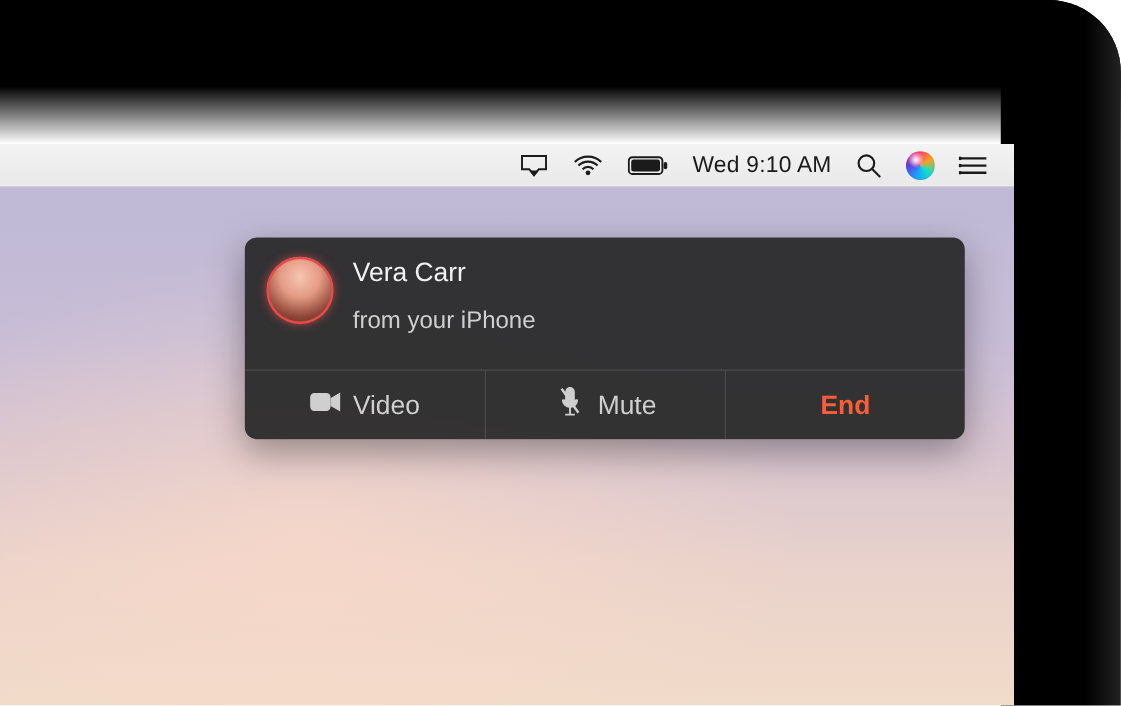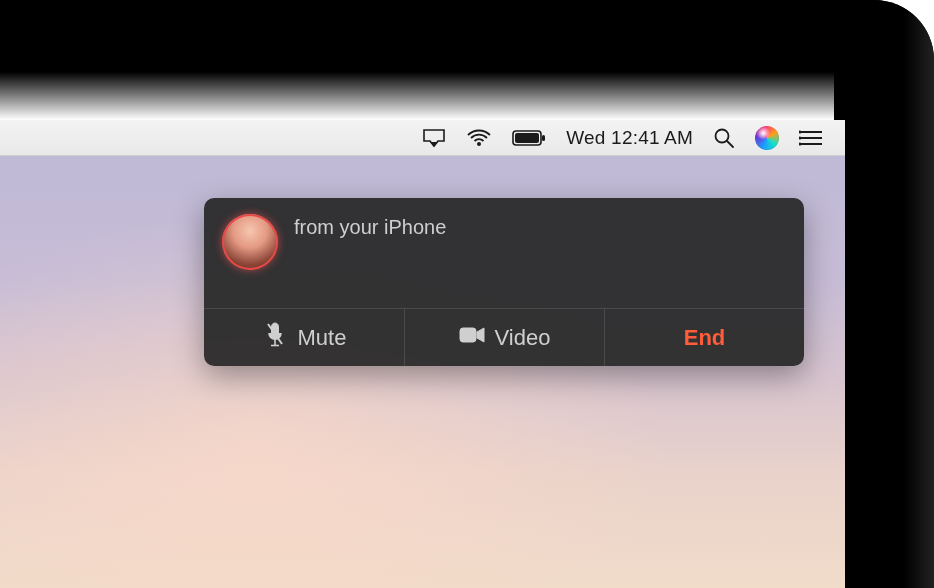--- a/index.html
+++ b/index.html
@@ -53,21 +53,21 @@
       color:#ddd;
     }
     .notif .body{ display:flex; gap:16px; padding:16px 18px 14px; align-items:flex-start; }
     .avatar{
       width:56px;height:56px;border-radius:50%;
       background:
         radial-gradient(circle at 50% 30%,#f6c6b0 0%,#e49a84 35%,#8b4536 70%,#5a2a20 100%);
       box-shadow:0 0 0 2px #e84a4a inset,0 0 8px rgba(255,90,90,.6);
     }
     .notif .name{ font-size:22px; font-weight:500; color:#f2f2f2; }
-    .notif .sub{ font-size:20px; font-weight:300; color:#cfcfcf; margin-top:2px;}
+    .notif .sub{ font-size:20px; font-weight:300; color:#cfcfcf; margin-top:16px;}
     .actions{
       position:absolute; left:0; right:0; bottom:0; height:58px;
       display:grid; grid-template-columns:1fr 1fr 1fr;
       border-top:1px solid rgba(255,255,255,.12);
     }
     .action{
       display:flex;align-items:center;justify-content:center;gap:10px;
       font-size:22px; font-weight:400;
       color:#cfcfcf; background:transparent; border:none; cursor:pointer;
     }
@@ -99,21 +99,21 @@
             <circle cx="13" cy="16" r="2" fill="#1b1b1b"></circle>
           </svg>
       </span>
       <span class="icon">
         <svg width="34" height="18" viewBox="0 0 34 18">
             <rect x="1" y="2" width="28" height="14" rx="3" fill="none" stroke="#1b1b1b" stroke-width="1.6"></rect>
             <rect x="30" y="6" width="3" height="6" rx="1.5" fill="#1b1b1b"></rect>
             <rect x="3" y="4" width="24" height="10" rx="2" fill="#1b1b1b"></rect>
           </svg>
       </span>
-      <span class="clock">Wed 12:41 AM</span>
+      <span class="clock">Wed 9:10 AM</span>
       <span class="icon">
         <svg width="22" height="22" viewBox="0 0 22 22">
             <circle cx="9" cy="9" r="6.5" fill="none" stroke="#1b1b1b" stroke-width="1.8"></circle>
             <line x1="14" y1="14" x2="20" y2="20" stroke="#1b1b1b" stroke-width="1.8" stroke-linecap="round"></line>
           </svg>
       </span>
       <span class="icon">
           <span class="siri-orb"></span>
         </span>
       <span class="icon">
@@ -125,45 +125,46 @@
             <circle cx="1" cy="9" r="1.5" fill="#1b1b1b"></circle>
             <circle cx="1" cy="15" r="1.5" fill="#1b1b1b"></circle>
           </svg>
       </span>
     </div>
 
     <div class="notif">
       <div class="body">
         <div class="avatar"></div>
         <div>
+          <div class="name">Vera Carr</div>
           <div class="sub">from your iPhone</div>
         </div>
       </div>
       <div class="actions">
+        <button class="action">
+          <span class="icon">
+            <svg viewBox="0 0 26 18">
+                <rect x="1" y="2" width="16" height="14" rx="3" fill="#cfcfcf"></rect>
+                <path d="M18 6 L25 2 V16 L18 12 Z" fill="#cfcfcf"></path>
+              </svg>
+          </span>
+          <span>Video</span>
+        </button>
         <button class="action muted">
           <span class="icon">
             <svg viewBox="0 0 20 26">
                 <path d="M10 1c2 0 3.5 1.6 3.5 3.6v7c0 2-1.5 3.6-3.5 3.6S6.5 13.6 6.5 11.6v-7C6.5 2.6 8 1 10 1z"></path>
                 <path d="M4 11c0 3.4 2.7 6.2 6 6.2s6-2.8 6-6.2" fill="none" stroke="#cfcfcf" stroke-width="1.6"></path>
                 <line x1="10" y1="17" x2="10" y2="23" stroke="#cfcfcf" stroke-width="1.6"></line>
                 <line x1="6" y1="23.5" x2="14" y2="23.5" stroke="#cfcfcf" stroke-width="1.6"></line>
                 <line x1="3" y1="2" x2="17" y2="22" stroke="#cfcfcf" stroke-width="2"></line>
               </svg>
           </span>
           <span>Mute</span>
         </button>
-        <button class="action">
-          <span class="icon">
-            <svg viewBox="0 0 26 18">
-                <rect x="1" y="2" width="16" height="14" rx="3" fill="#cfcfcf"></rect>
-                <path d="M18 6 L25 2 V16 L18 12 Z" fill="#cfcfcf"></path>
-              </svg>
-          </span>
-          <span>Video</span>
-        </button>
         <button class="action end">
           <span>End</span>
         </button>
       </div>
     </div>
 
   </div>
 </div>
 
 </body></html>

